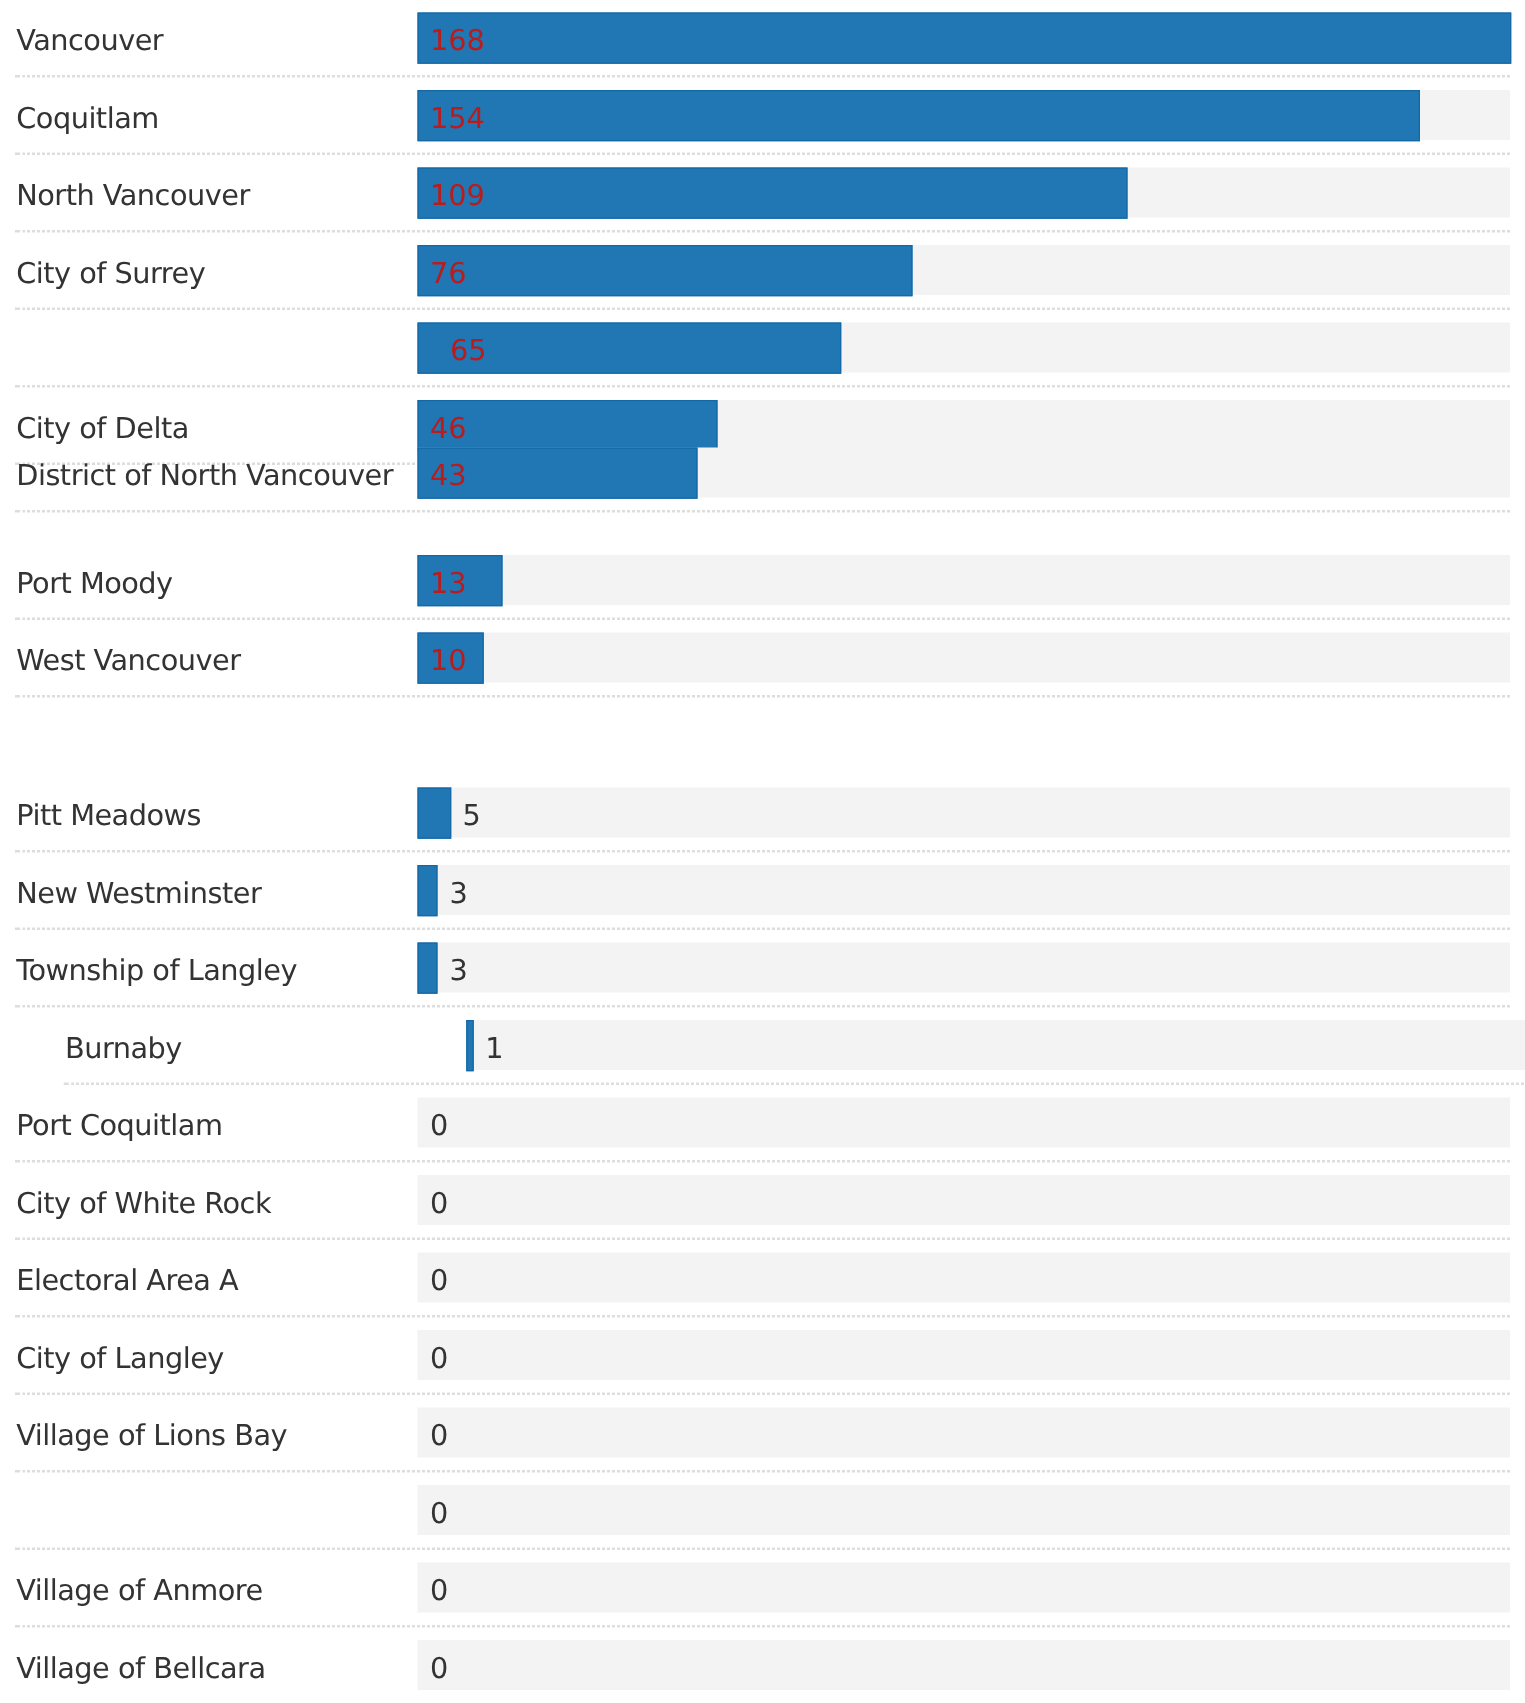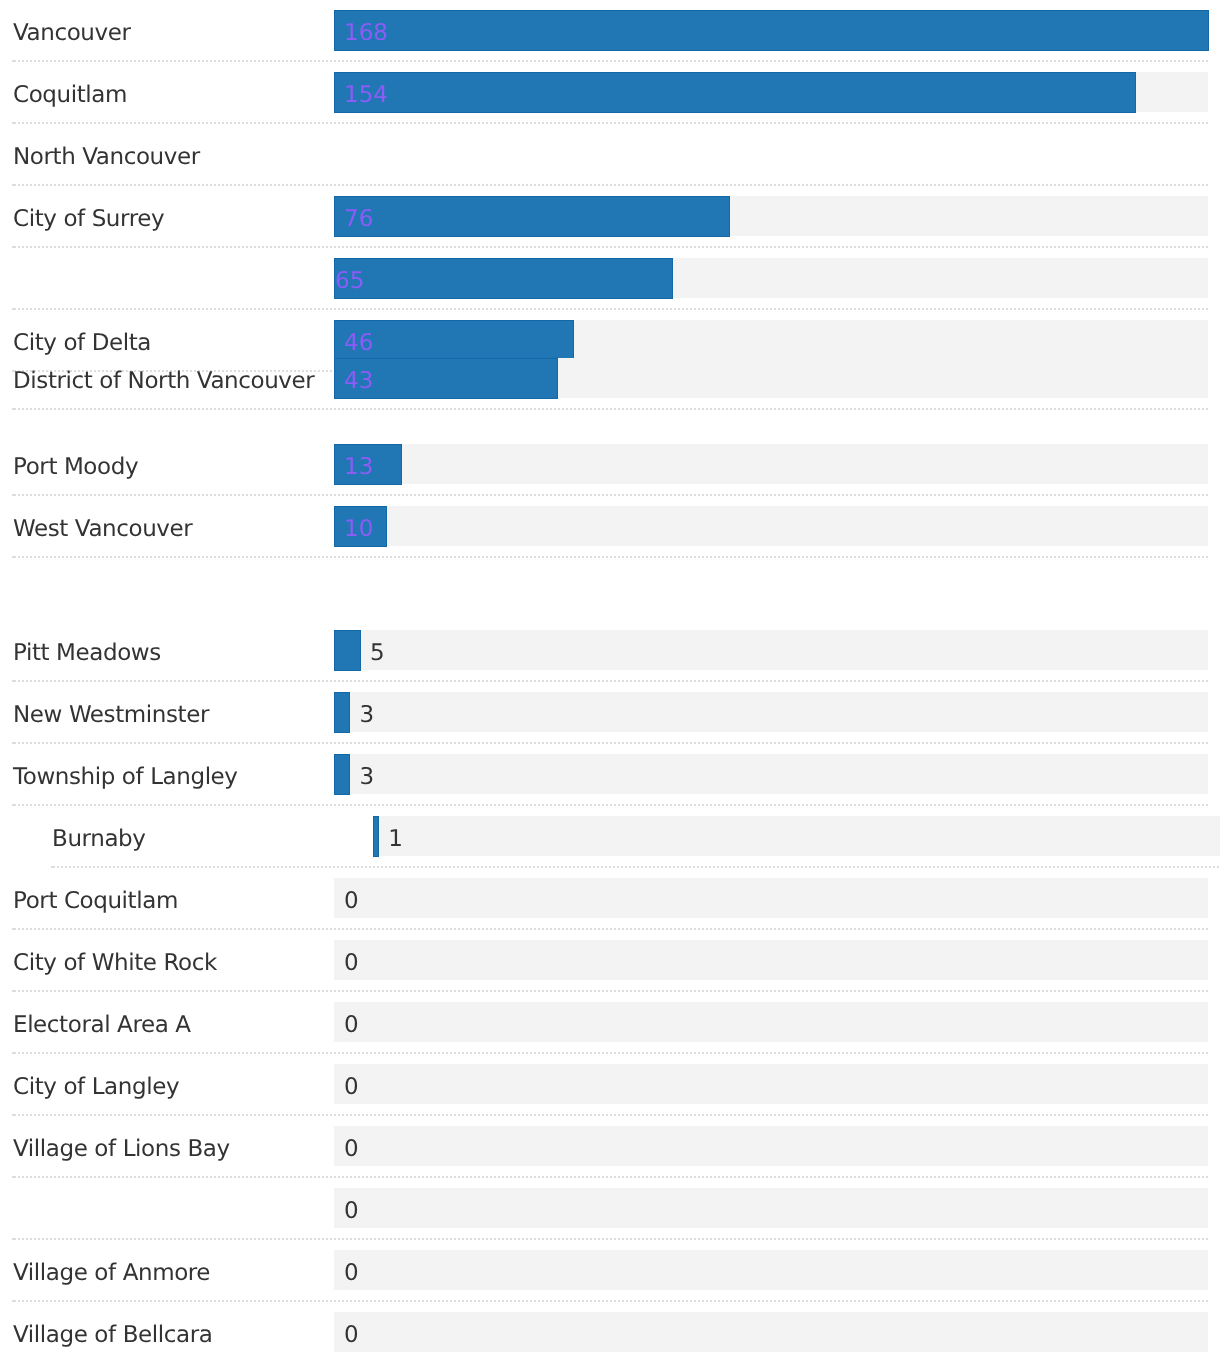--- a/index.html
+++ b/index.html
@@ -70,21 +70,21 @@
     border: 1px solid #1368a8;
   }
   .val {
     position: absolute;
     top: 0;
     height: 40px;
     line-height: 46px;
     font-size: 23px;
     white-space: nowrap;
   }
-  .val.inside { color: #8b5cf6; }
+  .val.inside { color: #b91c1c; }
   .val.outside { color: #333333; }
 </style>
 </head>
 <body>
 
 <div class="chart" id="chart">
     <div class="row" style="top: 0px;">
     <div class="label">Vancouver</div>
     <div class="track">
       <div class="bar" style="width: 875px;"></div>
@@ -95,34 +95,38 @@
     <div class="row" style="top: 62px;">
     <div class="label">Coquitlam</div>
     <div class="track">
       <div class="bar" style="width: 802.17px;"></div>
       <div class="val inside" style="left: 10px;">154</div>
     </div>
     <div class="row-sep"></div>
   </div>
     <div class="row" style="top: 124px;">
     <div class="label">North Vancouver</div>
+    <div class="track">
+      <div class="bar" style="width: 568.06px;"></div>
+      <div class="val inside" style="left: 10px;">109</div>
+    </div>
     <div class="row-sep"></div>
   </div>
     <div class="row" style="top: 186px;">
     <div class="label">City of Surrey</div>
     <div class="track">
       <div class="bar" style="width: 396.38px;"></div>
       <div class="val inside" style="left: 10px;">76</div>
     </div>
     <div class="row-sep"></div>
   </div>
     <div class="row" style="top: 248px;">
     <div class="track">
       <div class="bar" style="width: 339.15px;"></div>
-      <div class="val inside" style="left: 1px;">65</div>
+      <div class="val inside" style="left: 26px;">65</div>
     </div>
     <div class="row-sep"></div>
   </div>
     <div class="row" style="top: 310px;">
     <div class="label">City of Delta</div>
     <div class="track">
       <div class="bar" style="width: 240.31px;"></div>
       <div class="val inside" style="left: 10px; text-align: right;">46</div>
     </div>
     <div class="row-sep"></div>

